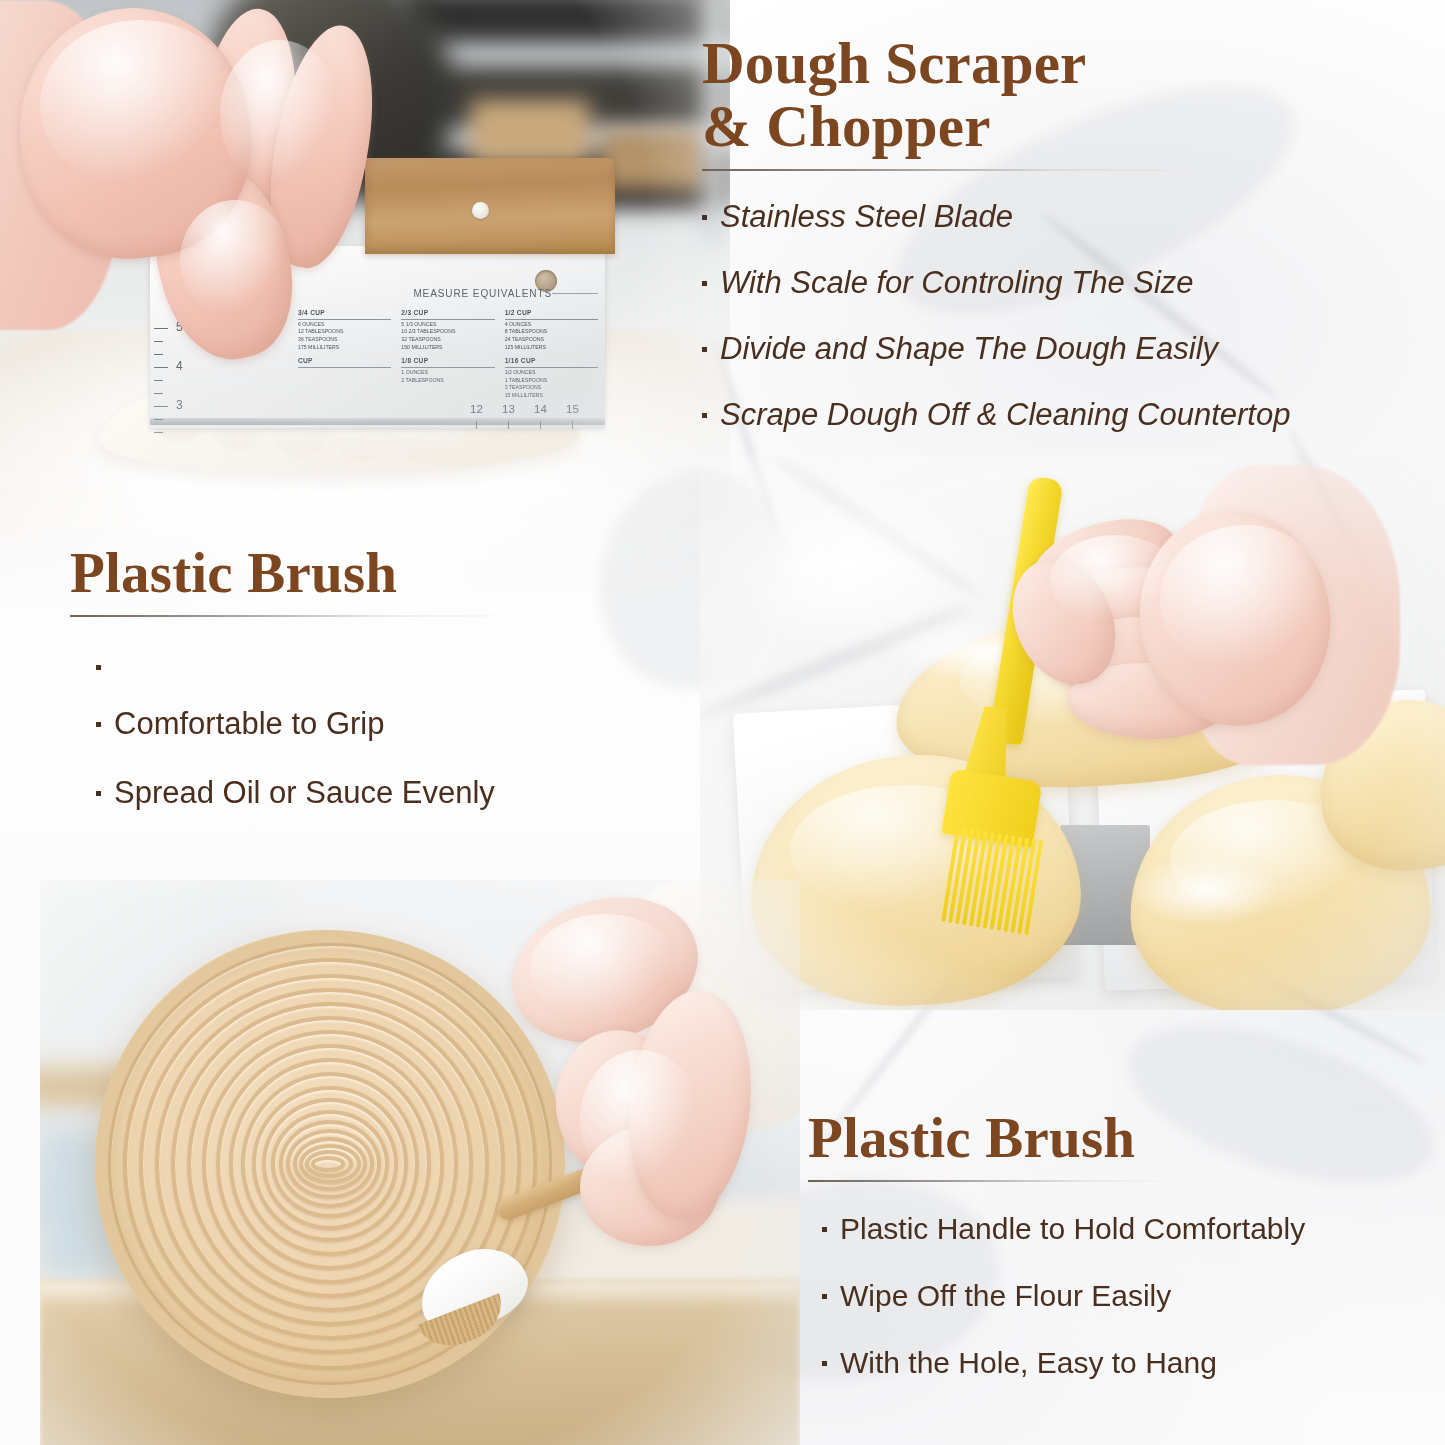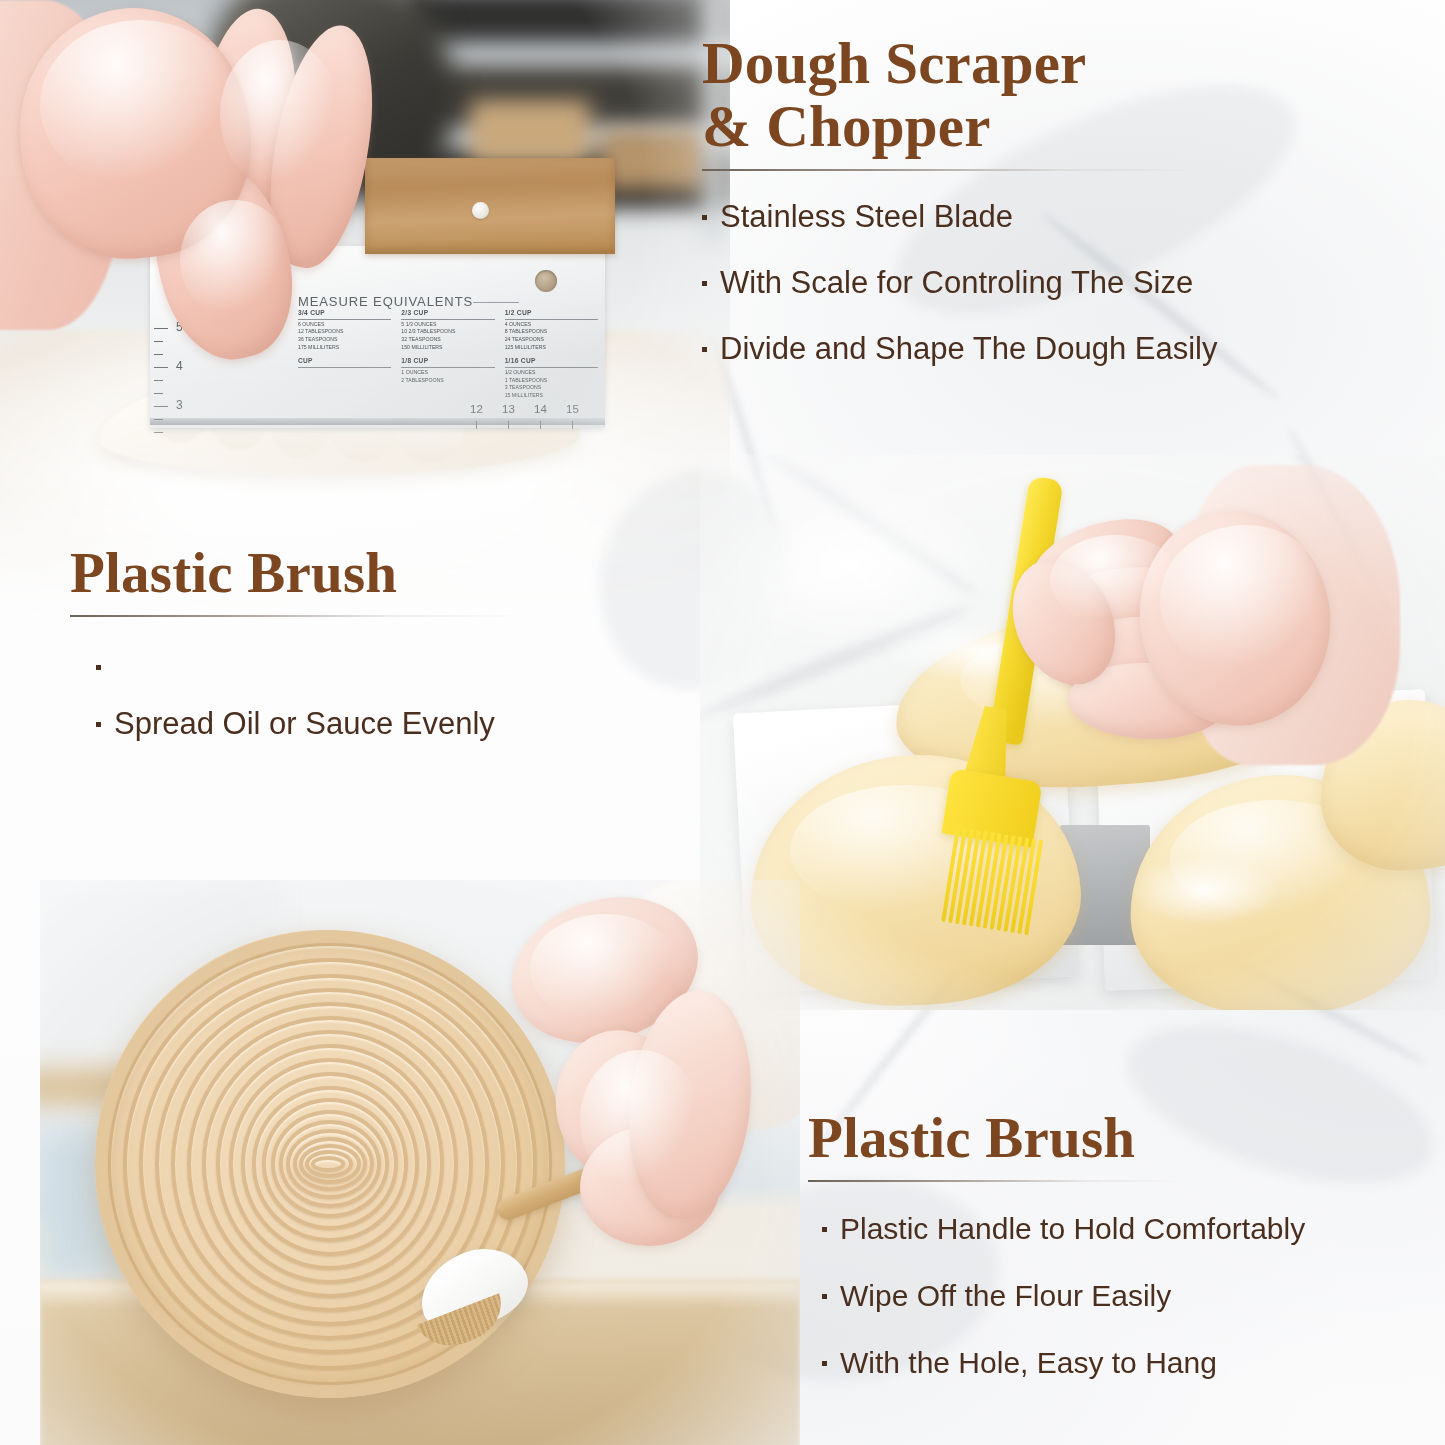--- a/index.html
+++ b/index.html
@@ -84,23 +84,23 @@
     background:radial-gradient(circle at 36% 32%, #ffffff, #e8e6e0 62%, #cfcac0);
     box-shadow:0 1px 2px rgba(110,85,55,.4);
   }
   .hang-hole {
     position:absolute; left:385px; top:120px; width:22px; height:22px;
     border-radius:50%;
     background:radial-gradient(circle at 40% 35%, #cfbfa6, #b09d84 65%, #96836a);
     box-shadow:inset 0 1px 3px rgba(80,64,48,.5);
   }
   .blade-label {
-    position:absolute; left:148px; top:144px; width:300px;
+    position:absolute; left:148px; top:138px; width:300px;
     font-family:"Liberation Sans", sans-serif;
-    font-size:13px; letter-spacing:.9px; color:#5d6368; white-space:nowrap;
+    font-size:10px; letter-spacing:.9px; color:#5d6368; white-space:nowrap;text-align:right;
   }
   .blade-label .rule { display:inline-block; width:46px; height:1px; background:#9aa0a5; vertical-align:3px; }
   .conv-grid {
     position:absolute; left:148px; top:158px; width:300px;
     display:grid; grid-template-columns:1fr 1fr 1fr; gap:4px 10px;
   }
   .conv-cell { font-size:5.2px; line-height:1.52; color:#4c5256; }
   .conv-cell .ch { font-size:6.6px; font-weight:bold; letter-spacing:.3px; border-bottom:.6px solid #8d9398; padding-bottom:.5px; display:block; margin-bottom:1px; }
   .ruler { position:absolute; left:4px; top:178px; width:46px; height:112px; }
   .ruler .tk { position:absolute; left:0; height:1.4px; background:#6c7276; }
@@ -286,21 +286,21 @@
     flex:0 0 auto;
     width:5px; height:5px;
     background:#4a2e1e;
     margin-right:13px;
   }
 
   
   #block-scraper { left:702px; top:32px; width:740px; }
   #block-scraper .t-heading { font-size:59px; }
   #block-scraper .t-rule { width:500px; background:linear-gradient(90deg,#6e6256 0%, #9a9088 32%, rgba(200,196,190,.35) 72%, rgba(255,255,255,0) 100%); }
-  #block-scraper .t-list { margin-top:30px; }
+  #block-scraper .t-list { margin-top:30px;font-style:italic; }
   #block-scraper .t-item { font-size:31px; line-height:1; margin-bottom:35px; }
   #block-scraper .t-item .bul { margin-top:14px; }
 
   
   #block-silicone { left:70px; top:543px; width:620px; }
   #block-silicone .t-heading { font-size:57px; }
   #block-silicone .t-rule { width:455px; background:linear-gradient(90deg,#6e6256 0%, #a09690 30%, rgba(205,200,195,.32) 70%, rgba(255,255,255,0) 100%); }
   #block-silicone .t-list { margin-top:34px; padding-left:26px; }
   #block-silicone .t-item { font-size:31px; line-height:1; margin-bottom:38px; }
   #block-silicone .t-item .bul { margin-top:14px; }
@@ -554,32 +554,40 @@
         <span>Stainless Steel Blade</span>
       </li>
       <li class="t-item">
         <span class="bul"></span>
         <span>With Scale for Controling The Size</span>
       </li>
       <li class="t-item">
         <span class="bul"></span>
         <span>Divide and Shape The Dough Easily</span>
       </li>
+      <li class="t-item">
+        <span class="bul"></span>
+        <span>Scrape Dough Off &amp; Cleaning Countertop</span>
+      </li>
     </ul>
   </div>
 
   <div class="text-block" id="block-silicone">
     <div class="t-heading">Plastic Brush</div>
     <div class="t-rule"></div>
     <ul class="t-list">
       <li class="t-item">
         <span class="bul"></span>
       </li>
       <li class="t-item">
         <span class="bul"></span>
+        <span>Comfortable to Grip</span>
+      </li>
+      <li class="t-item">
+        <span class="bul"></span>
         <span>Spread Oil or Sauce Evenly</span>
       </li>
     </ul>
   </div>
 
   <div class="text-block" id="block-plastic">
     <div class="t-heading">Plastic Brush</div>
     <div class="t-rule"></div>
     <ul class="t-list">
       <li class="t-item">

